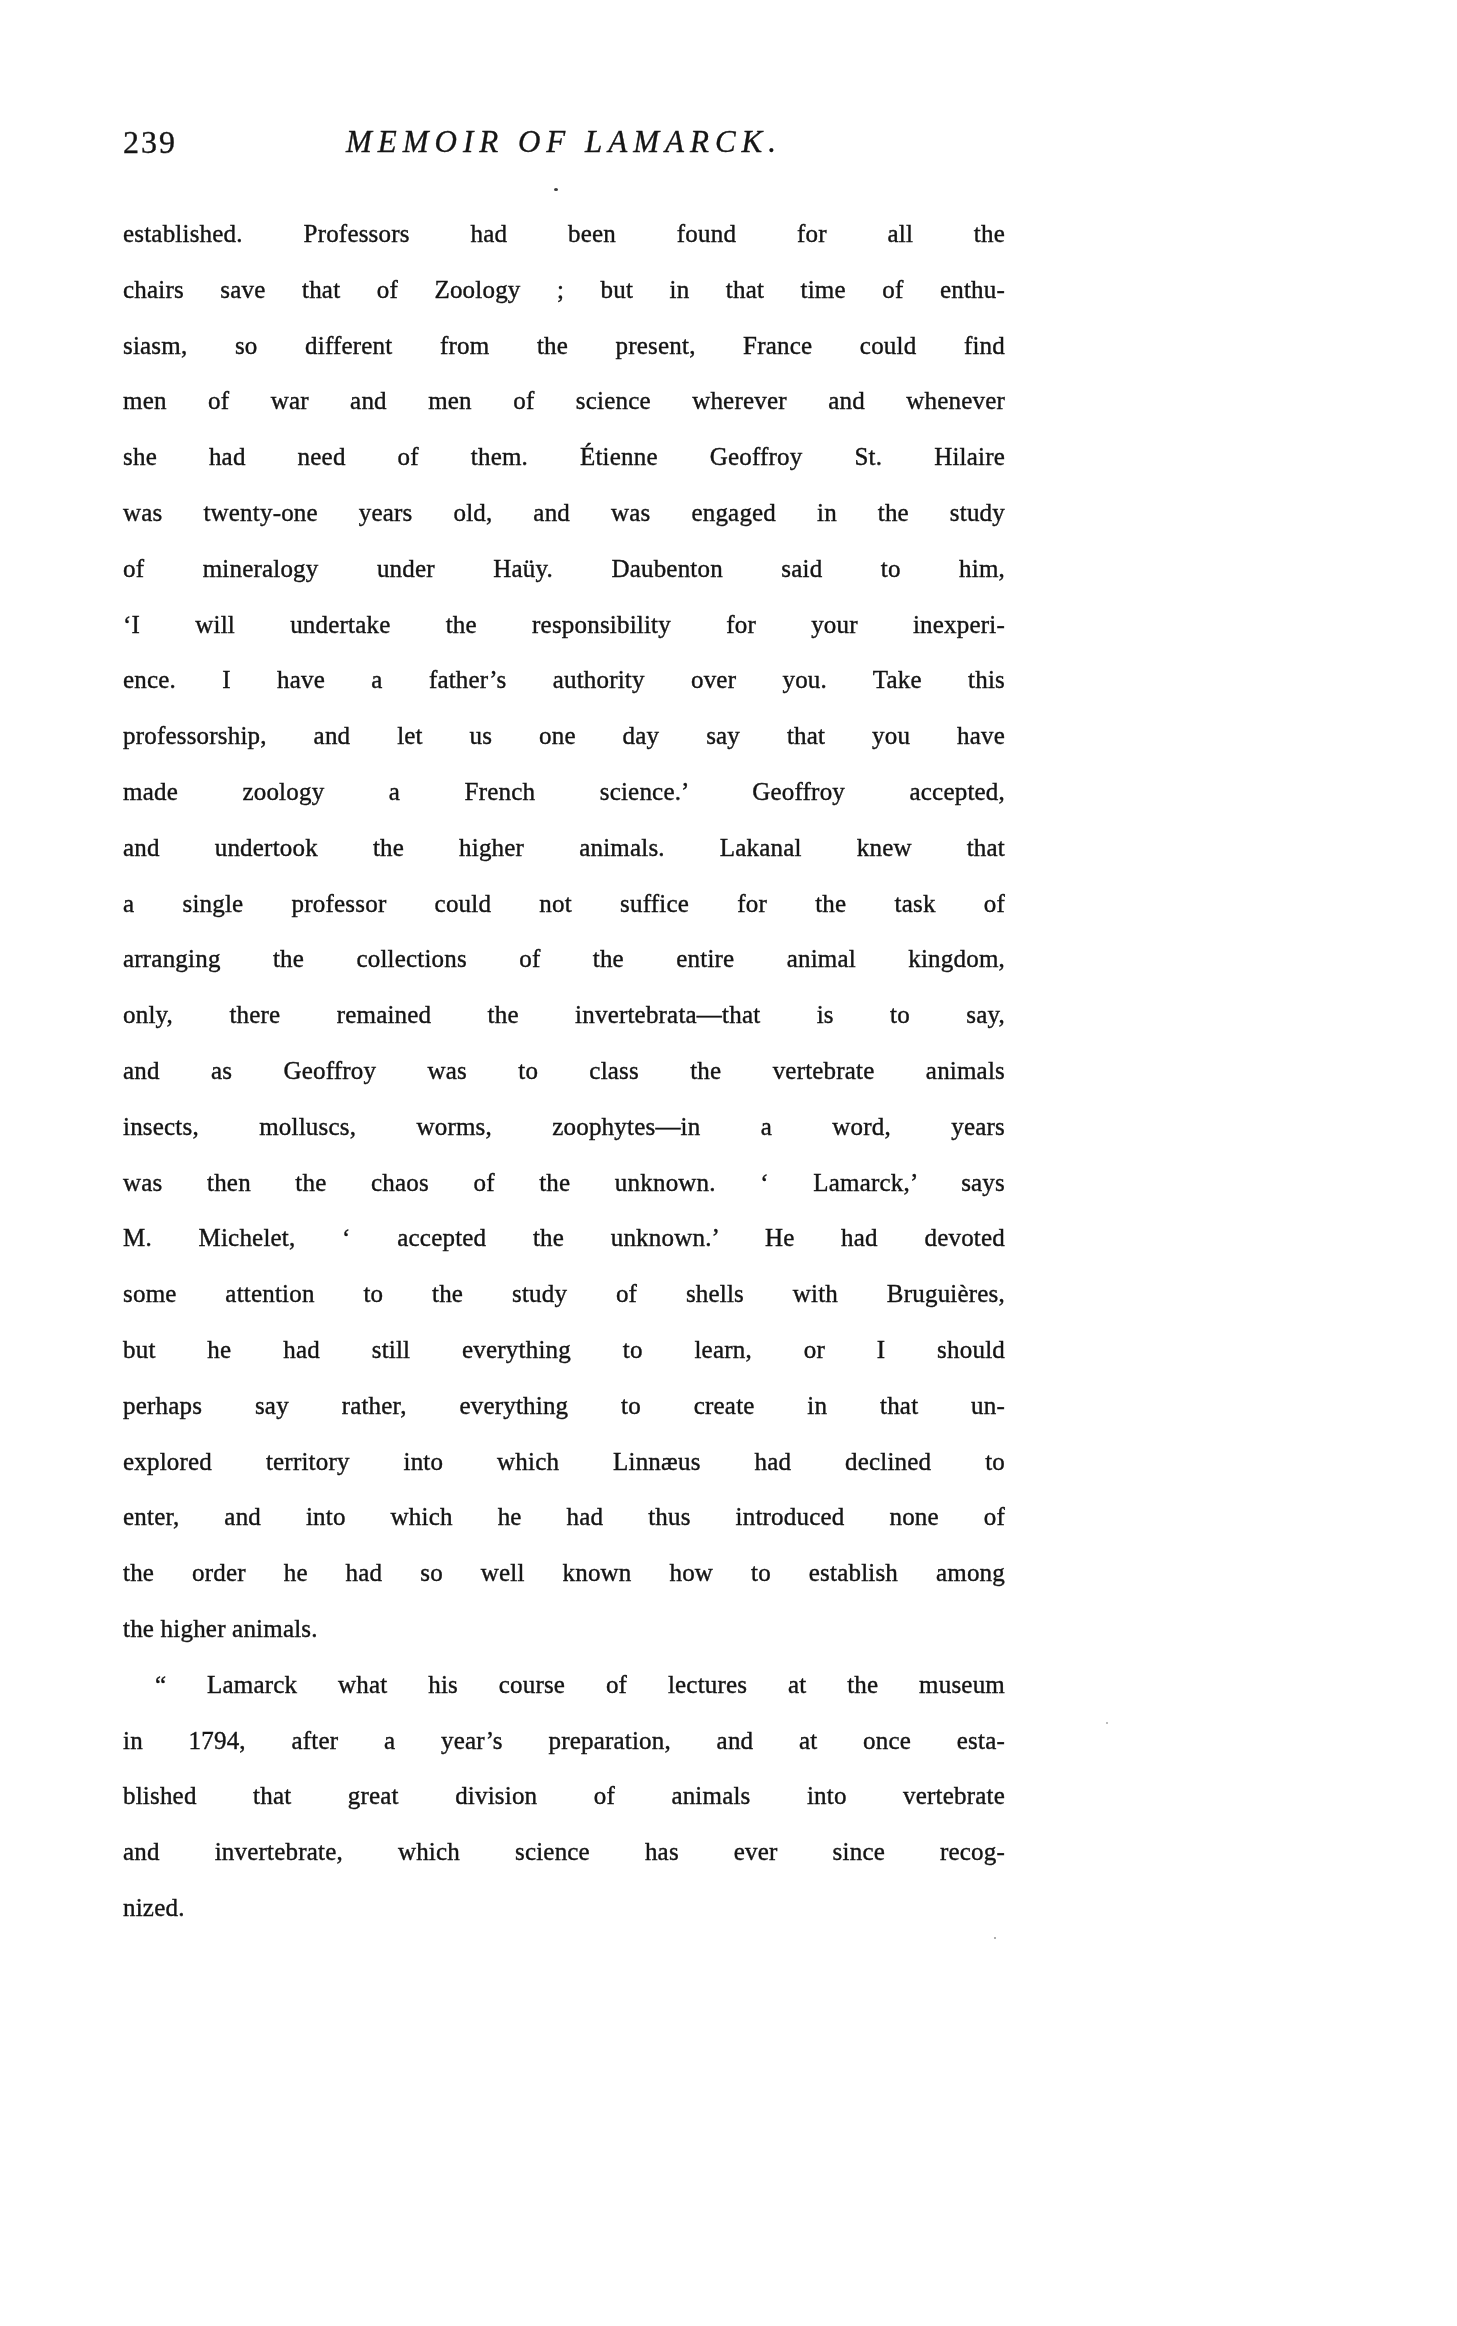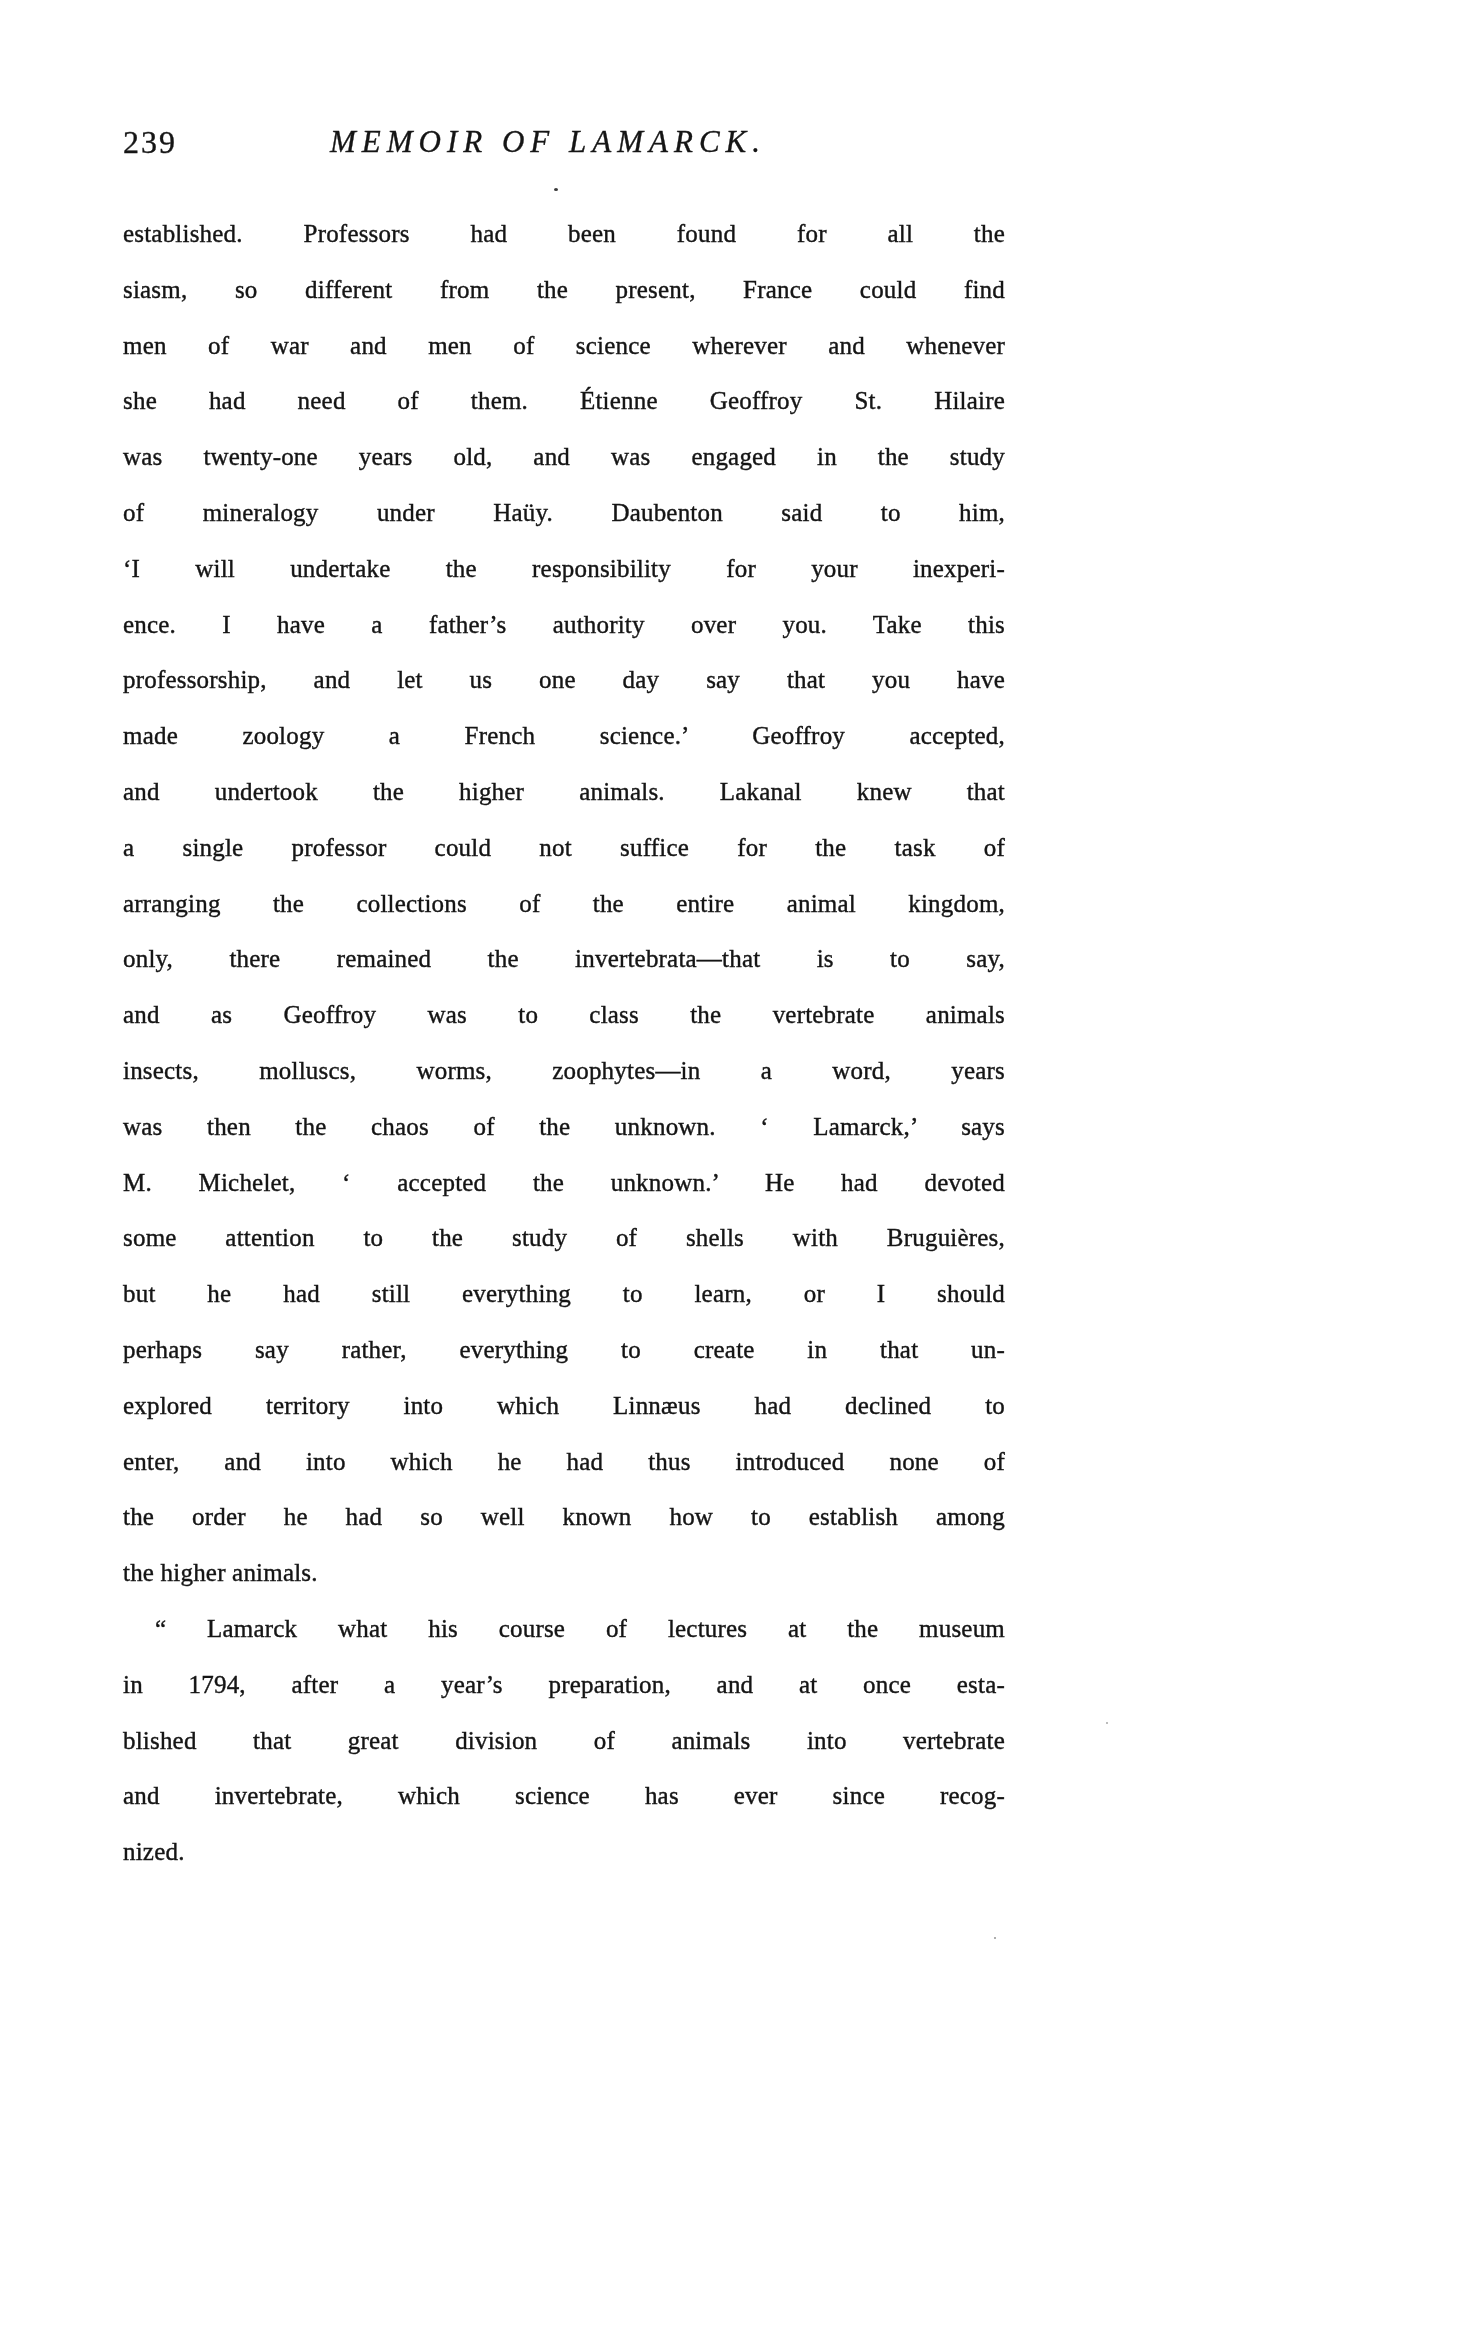--- a/index.html
+++ b/index.html
@@ -9,21 +9,21 @@
     position:relative;
     width:1457px;
     height:2326px;
     background:var(--paper);
     overflow:hidden;
     font-family:"Liberation Serif","DejaVu Serif",serif;
     color:var(--ink);
   }
   .running-header {
     position:absolute;
-    left:107px; top:124px; width:882px;
+    left:123px; top:124px; width:882px;
     text-align:center;
   }
   .header-title {
     font-style:italic;
     font-size:31px;
     letter-spacing:6px;
     -webkit-text-stroke:0.35px currentColor;
   }
   .page-number {
     position:absolute;
@@ -58,20 +58,21 @@
 </head>
 <body>
 
 <div class="page">
   <div class="running-header">
     <span class="header-title">MEMOIR OF LAMARCK.</span>
   </div>
   <div class="page-number">239</div>
   <div class="body-text">
       <div class="line">established.  Professors had been found for all the</div>
+      <div class="line">chairs save that of Zoology ; but in that time of enthu-</div>
       <div class="line">siasm, so different from the present, France could find</div>
       <div class="line">men of war and men of science wherever and whenever</div>
       <div class="line">she had need of them.  Étienne Geoffroy St. Hilaire</div>
       <div class="line">was twenty-one years old, and was engaged in the study</div>
       <div class="line">of mineralogy under Haüy.  Daubenton said to him,</div>
       <div class="line">‘I will undertake the responsibility for your inexperi-</div>
       <div class="line">ence.  I have a father’s authority over you.  Take this</div>
       <div class="line">professorship, and let us one day say that you have</div>
       <div class="line">made zoology a French science.’  Geoffroy accepted,</div>
       <div class="line">and undertook the higher animals.  Lakanal knew that</div>

